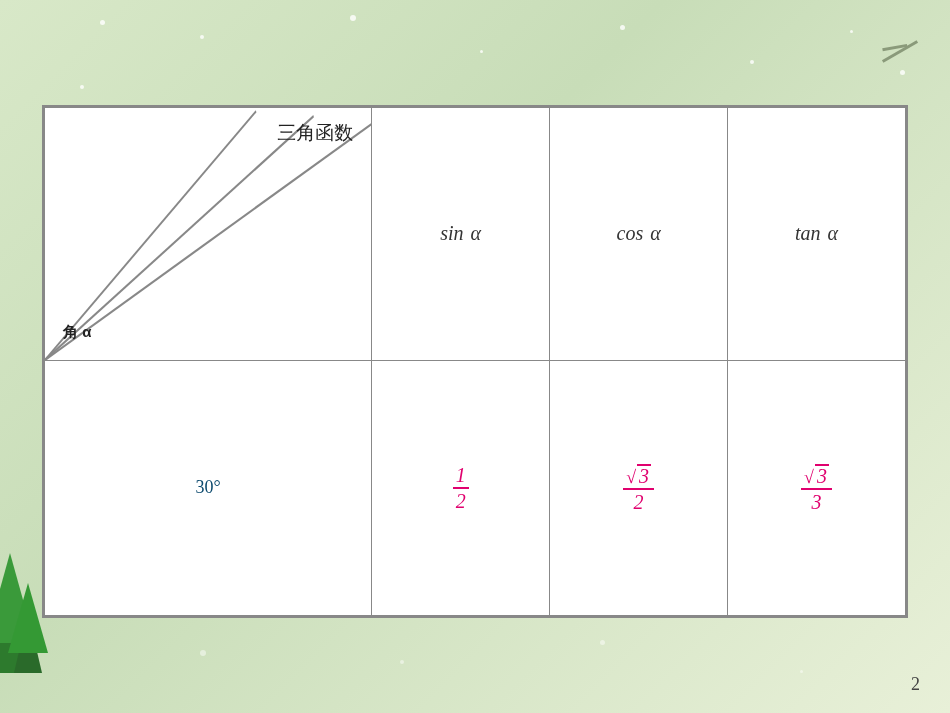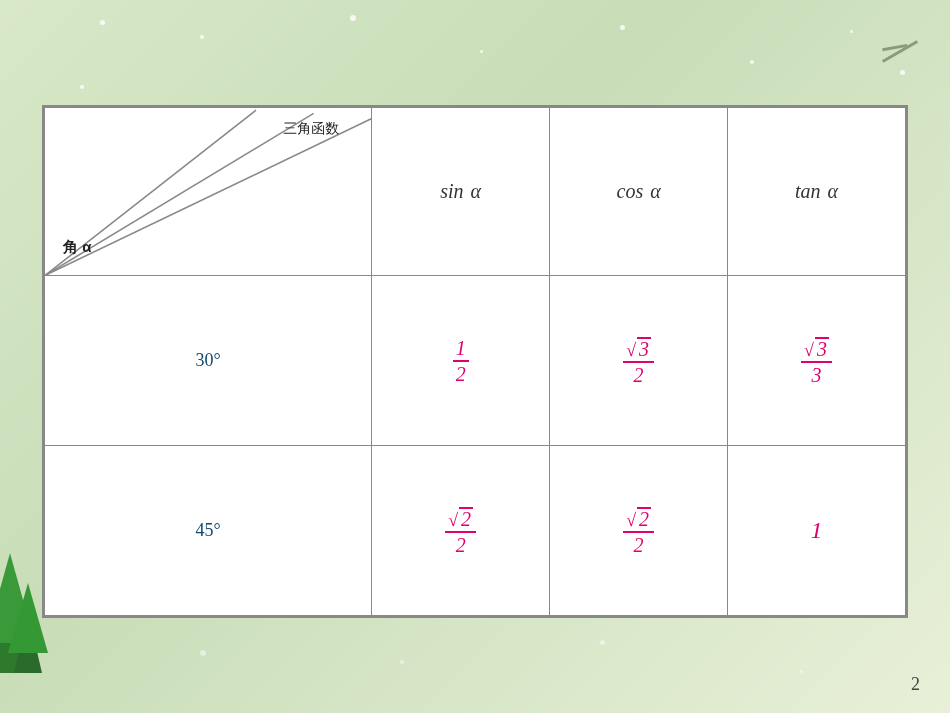--- a/index.html
+++ b/index.html
@@ -158,22 +158,22 @@
       position: absolute;
       top: 0;
       left: 0;
       width: 100%;
       height: 100%;
     }
 
     .cell-text-top-right {
       position: absolute;
       top: 12px;
-      right: 32px;
-      font-size: 14px;
+      right: 18px;
+      font-size: 19px;
       font-family: Liberation Serif, serif;
       color: #222;
       white-space: nowrap;
     }
 
     .cell-text-bottom-left {
       position: absolute;
       bottom: 18px;
       left: 18px;
       font-size: 15px;
@@ -338,44 +338,16 @@
               <span style="display:inline-flex;align-items:flex-end;">
                 <span style="font-size:18px;color:#e0006e;font-style:italic;margin-right:1px;">√</span>
                   <span style="border-top:2px solid #e0006e;padding:0 2px;font-size:20px;color:#e0006e;font-style:italic;">3</span>
               </span>
             </span>
             <span class="denominator">3</span>
           </span>
         </td>
       </tr>
 
-      <tr class="data-row">
-        <td class="angle-cell">45°</td>
-        <td>
-          <span class="fraction">
-            <span class="numerator">
-              <span style="display:inline-flex;align-items:flex-end;">
-                <span style="font-size:18px;color:#e0006e;font-style:italic;margin-right:1px;">√</span>
-                  <span style="border-top:2px solid #e0006e;padding:0 2px;font-size:20px;color:#e0006e;font-style:italic;">2</span>
-              </span>
-            </span>
-            <span class="denominator">2</span>
-          </span>
-        </td>
-        <td>
-          <span class="fraction">
-            <span class="numerator">
-              <span style="display:inline-flex;align-items:flex-end;">
-                <span style="font-size:18px;color:#e0006e;font-style:italic;margin-right:1px;">√</span>
-                  <span style="border-top:2px solid #e0006e;padding:0 2px;font-size:20px;color:#e0006e;font-style:italic;">2</span>
-              </span>
-            </span>
-            <span class="denominator">2</span>
-          </span>
-        </td>
-        <td>
-          <span class="single-val">1</span>
-        </td>
-      </tr>
 
     </tbody>
   </table>
 </div>
 
 </body></html>

